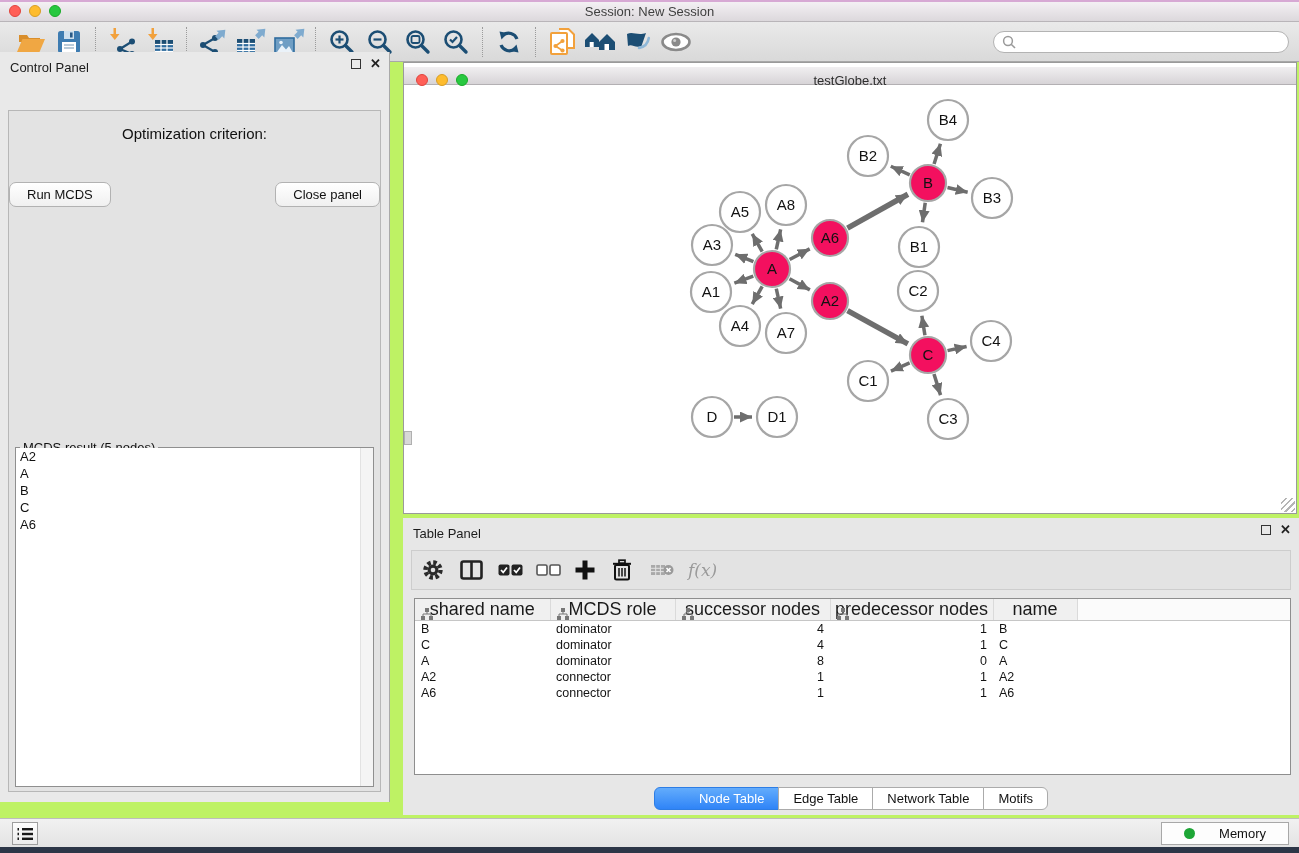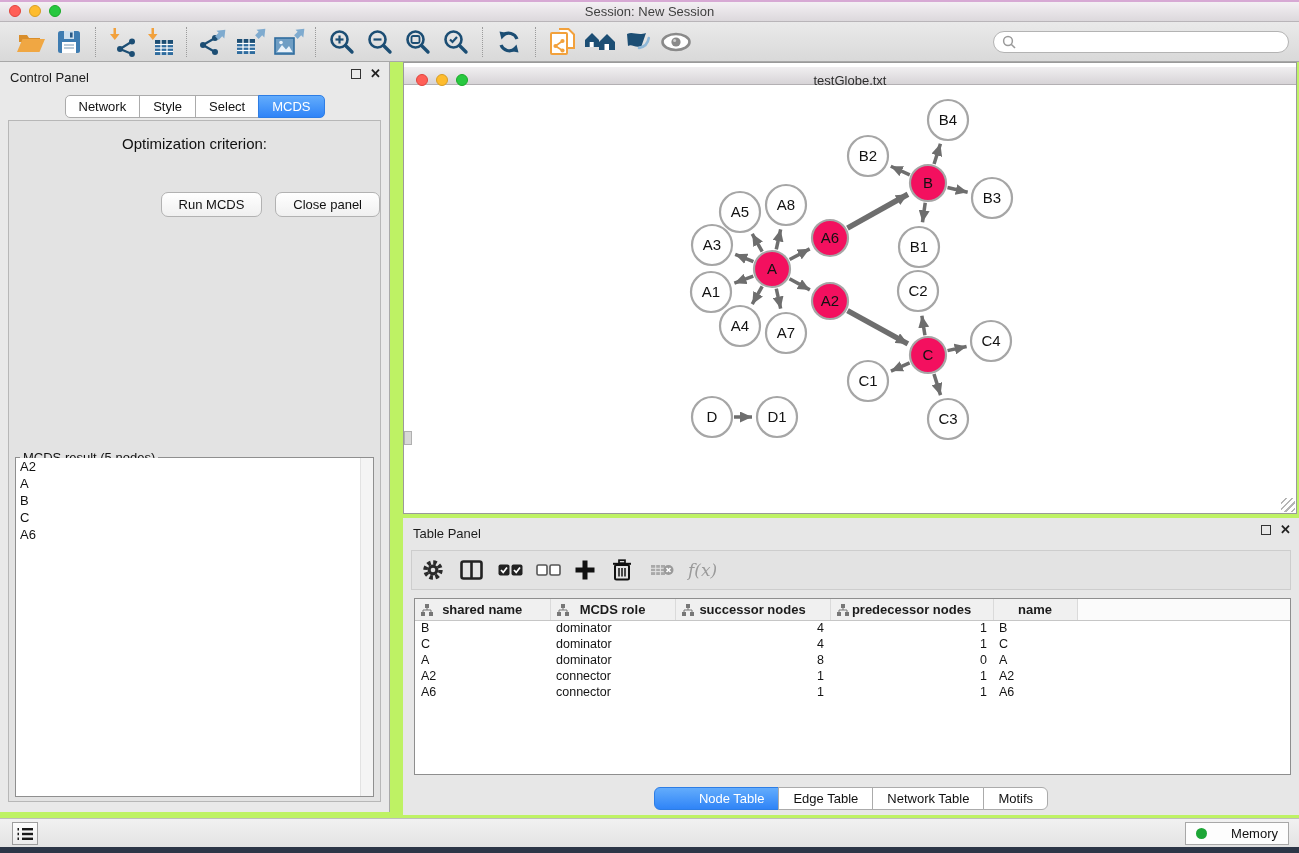--- a/index.html
+++ b/index.html
@@ -22,21 +22,21 @@
   .toolbar { position:absolute; left:0; top:22px; width:1299px; height:40px;
     background:linear-gradient(#eaeaea,#d9d9d9); border-bottom:1px solid #a8a8a8;
     display:flex; align-items:center; padding-left:12px; }
   .tb-btn { width:38px; height:34px; display:flex; align-items:center; justify-content:center; background:none; border:none; }
   .tb-sep { height:30px; border-left:1px dotted #9b9b9b; margin:0 7px; }
   .searchbox { margin-left:auto; margin-right:10px; width:296px; height:22px; background:#fff;
     border:1px solid #b3b3b3; border-radius:12px; display:flex; align-items:center; padding:0 8px; }
   .searchbox input { border:none; outline:none; flex:1; font-size:12px; background:transparent; margin-left:4px; }
 
   
-  .control-panel { position:absolute; left:0; top:62px; width:390px; height:750px;
+  .control-panel { position:absolute; left:0; top:52px; width:390px; height:750px;
     background:#e9e9e9; border-right:1px solid #a9a9a9; }
   .panel-header { position:relative; height:28px; }
   .panel-title { position:absolute; left:10px; top:8px; font-size:13px; color:#1c1c1c; }
   .panel-hdr-icons { position:absolute; right:8px; top:7px; display:flex; gap:9px; align-items:center; }
   .float-icon { width:10px; height:10px; border:1.6px solid #333; }
   .close-icon { font-size:13px; font-weight:bold; color:#222; line-height:10px; }
 
   .cp-tabs { position:absolute; left:50%; transform:translateX(-50%); top:33px; display:flex; z-index:2; }
   .tab { padding:3px 13px; font-size:13px; color:#111; background:#fff; border:1px solid #ababab; margin-left:-1px; }
   .tab:first-child { border-radius:5px 0 0 5px; margin-left:0; }
@@ -44,21 +44,21 @@
   .tab.active { background:linear-gradient(#63acfc,#2f84f7); border-color:#2d7de5; color:#fff; }
 
   .cp-inner { position:absolute; left:8px; right:8px; top:58px; bottom:10px; background:#e3e3e3; border:1px solid #b7b7b7; }
   .opt-label { position:absolute; left:0; right:0; top:14px; text-align:center; font-size:15px; color:#111; }
   .criterion { position:absolute; left:33px; right:25px; top:37px; height:23px; background:#fff;
     border:1px solid #a6a6a6; border-radius:5px; font-size:13px; color:#111;
     display:flex; align-items:center; padding-left:9px; }
   .criterion-cap { position:absolute; right:0; top:0; bottom:0; width:19px; border-radius:0 4px 4px 0;
     background:linear-gradient(#72b4fb,#2f7ef5); display:flex; flex-direction:column; align-items:center; justify-content:center; gap:2px; }
   .criterion-cap svg { display:block; }
-  .cp-buttons { position:absolute; left:0; right:0; top:71px; display:flex; justify-content:flex-end; gap:13px; }
+  .cp-buttons { position:absolute; left:0; right:0; top:71px; display:flex; justify-content:space-between; gap:13px; }
   .push-btn { background:linear-gradient(#ffffff,#f0f0f0); border:1px solid #b2b2b2; border-radius:7px;
     font-size:13px; color:#111; padding:4px 17px; font-family:"Liberation Sans",sans-serif; }
 
   .mcds-fieldset { position:absolute; left:6px; right:6px; top:336px; bottom:4px;
     border:1px solid #8f8f8f; }
   .mcds-legend { position:absolute; top:-8px; left:4px; background:#e3e3e3; font-size:13px; color:#111; padding:0 3px; }
   .mcds-list { position:absolute; left:0; right:0; top:0; bottom:0; background:#fff; overflow:hidden; }
   .mcds-item { font-size:13px; color:#111; padding:1px 0 1px 4px; line-height:15px; }
   .mcds-scroll { position:absolute; right:0; top:0; bottom:0; width:13px; background:#f4f4f4; border-left:1px solid #e2e2e2; }
 
@@ -78,39 +78,39 @@
   .table-panel { position:absolute; left:403px; top:518px; width:896px; height:297px; background:#e7e7e7; }
   .tp-toolbar { position:absolute; left:8px; right:8px; top:32px; height:40px; background:#e3e3e3;
     border:1px solid #cdcdcd; display:flex; align-items:center; gap:0; padding-left:10px; }
   .tp-btn { width:38px; height:34px; display:flex; align-items:center; justify-content:flex-start; background:none; border:none; }
   .fx-label { font-size:17px; font-style:italic; color:#9a9a9a; font-family:"DejaVu Serif", serif; }
 
   .data-table-wrap { position:absolute; left:11px; top:80px; width:877px; height:177px;
     background:#fff; border:1px solid #8e8e8e; overflow:hidden; }
   table.data { border-collapse:collapse; table-layout:fixed; width:100%; }
   table.data th { background:#f0f0f0; border-right:1px solid #dadada; border-bottom:1px solid #c6c6c6;
-    font-weight:bold; font-size:13px; color:#1b1b1b; height:21px; text-align:center; position:relative; }
+    font-weight:normal; font-size:18px; color:#1b1b1b; height:21px; text-align:center; position:relative; }
   table.data th .hdr-ico { position:absolute; left:6px; top:5px; }
   table.data th.filler { background:#fbfbfb; border-right:none; }
   table.data td { font-size:12.5px; color:#141414; height:16px; padding:0 6px; white-space:nowrap; overflow:hidden; }
   td.num-s { text-align:right; padding-right:14px; }
   td.num-p { text-align:right; padding-right:8px; }
 
   .tp-tabs { position:absolute; left:0; right:0; bottom:5px; display:flex; justify-content:center; }
   .tp-tabs .tab { padding:3px 14px; font-size:13px; }
   .tp-tabs .tab:first-child { border-radius:6px 0 0 6px;padding-left:44px; }
   .tp-tabs .tab:last-child { border-radius:0 6px 6px 0; }
 
   
   .statusbar { position:absolute; left:0; top:818px; width:1299px; height:29px;
     background:linear-gradient(#f1f1f1,#e3e3e3); border-top:1px solid #bdbdbd; }
   .list-btn { position:absolute; left:12px; top:3px; width:26px; height:23px; background:linear-gradient(#fdfdfd,#ececec);
     border:1px solid #9e9e9e; display:flex; align-items:center; justify-content:center; }
   .memory-btn { position:absolute; right:10px; top:3px; height:23px; background:#fdfdfd;
-    border:1px solid #a8a8a8; display:flex; align-items:center; gap:24px; padding:0 10px; font-size:13px; color:#111; }
+    border:1px solid #a8a8a8; display:flex; align-items:center; gap:24px; padding:0 22px; font-size:13px; color:#111; }
   .mem-dot { width:11px; height:11px; border-radius:50%; background:#1da636; }
   .desktop-strip { position:absolute; left:0; top:847px; width:1299px; height:6px; background:#2c3647; }
 </style>
 </head>
 <body>
 
 <div class="app">
 
   <div class="titlebar">
     <div class="tl-group">
@@ -285,26 +285,20 @@
     </div>
   </div>
 
   <div class="control-panel">
     <div class="panel-header">
       <span class="panel-title">Control Panel</span>
       <span class="panel-hdr-icons">
         <span class="float-icon"></span>
         <span class="close-icon">✕</span>
       </span>
-    </div>
-    <div class="cp-tabs">
-      <div class="tab">Network</div>
-      <div class="tab">Style</div>
-      <div class="tab">Select</div>
-      <div class="tab active">MCDS</div>
     </div>
     <div class="cp-inner">
       <div class="opt-label">Optimization criterion:</div>
       <div class="cp-buttons">
         <button class="push-btn">Run MCDS</button>
         <button class="push-btn">Close panel</button>
       </div>
       <div class="mcds-fieldset">
         <span class="mcds-legend">MCDS result (5 nodes)</span>
         <div class="mcds-list" id="mcds-list">

